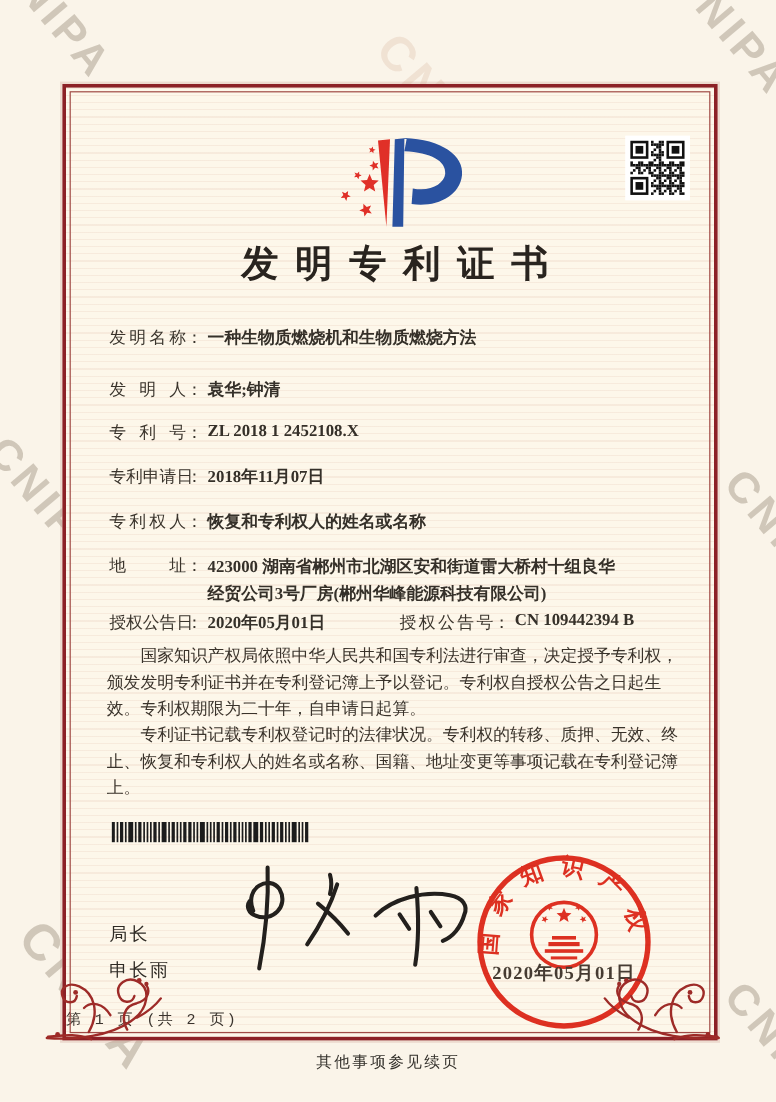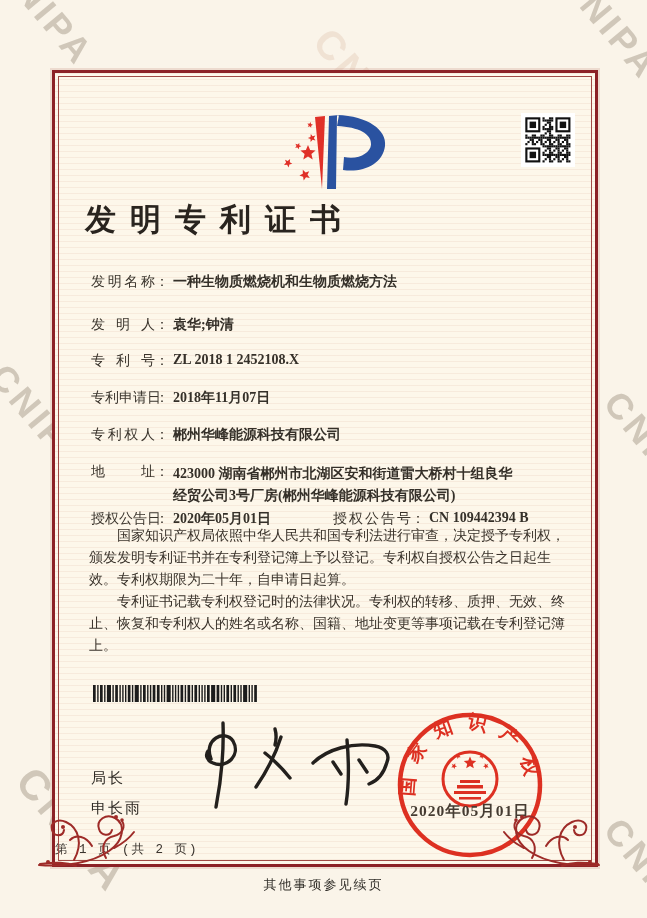--- a/index.html
+++ b/index.html
@@ -24,36 +24,36 @@
   .frame{position:absolute;left:52px;top:70px;width:546px;height:797px;
          box-sizing:border-box;border:3px solid #8c2126;
          background:
            repeating-linear-gradient(180deg, rgba(206,150,128,0.13) 0px, rgba(206,150,128,0.13) 1px, rgba(0,0,0,0) 1px, rgba(0,0,0,0) 6px),
            #fdf7ea;
          box-shadow:0 0 0 2px rgba(205,155,140,0.28);}
   .frame::after{content:"";position:absolute;inset:3px;border:1px solid #a04a45;pointer-events:none;}
   .cert-number{position:absolute;left:33px;top:36px;font-size:15px;letter-spacing:1px;color:#4d4842;}
   .qr{position:absolute;left:466px;top:40px;background:#fff;padding:2px;line-height:0;}
   .logo{position:absolute;left:218px;top:30px;}
-  .title{position:absolute;left:16px;top:126px;width:100%;text-align:left;
+  .title{position:absolute;left:4px;top:126px;width:100%;text-align:center;
          font-size:31px;font-weight:700;letter-spacing:14px;padding-left:14px;
          box-sizing:border-box;color:#29241f;}
   
   .frow{position:absolute;left:36px;display:flex;align-items:flex-start;
         font-size:14px;color:#353029;white-space:nowrap;}
   .frow .lbl{display:inline-flex;white-space:nowrap;color:#3a342c;}
   .jbox{display:inline-flex;justify-content:space-between;width:64px;}
   .lblwide .jbox{width:78px;}
   .frow .val{margin-left:4px;white-space:normal;font-weight:bold;}
   .r-name{top:200px;} .r-inventor{top:243px;} .r-patno{top:279px;}
   .r-filing{top:316px;} .r-patentee{top:353px;} .r-address{top:390px;}
   .r-grant{top:437px;} .r-grantno{left:278px;top:437px;}
   .addr-val{width:372px;line-height:22px;}
   
-  .body-text{position:absolute;left:34px;top:452px;width:478px;}
+  .body-text{position:absolute;left:34px;top:464px;width:478px;}
   .body-text p{margin:0;text-indent:2em;font-size:14px;line-height:22px;color:#3a332b;}
   .barcode{position:absolute;left:38px;top:612px;line-height:0;}
   .signer{position:absolute;left:36px;top:676px;font-size:15px;color:#2e2a24;margin-top:20px;}
   .signer div{margin-bottom:11px;letter-spacing:2px;}
   .signature{position:absolute;left:108px;top:638px;}
   .seal{position:absolute;left:336px;top:633px;mix-blend-mode:multiply;opacity:.94;}
   .page-note{position:absolute;left:0;top:768px;width:100%;text-align:left;
              font-size:12.5px;letter-spacing:2px;color:#3a342e;font-family:Liberation Mono, monospace;}
   .cont-note{position:absolute;left:0;top:876px;width:100%;text-align:center;
              font-size:13px;letter-spacing:2px;color:#33302b;}
@@ -312,21 +312,21 @@
     <div class="frow r-patentee">
       <span class="lbl">
           <span class="jbox">
             <span>专</span>
             <span>利</span>
             <span>权</span>
             <span>人</span>
           </span>
           <span>：</span>
         </span>
-      <span class="val">郴州华峰能源科技有限公司</span>
+      <span class="val">恢复和专利权人的姓名或名称</span>
     </div>
     <div class="frow r-address">
       <span class="lbl">
           <span class="jbox">
             <span>地</span>
             <span>址</span>
           </span>
           <span>：</span>
         </span>
       <span class="val addr-val">

